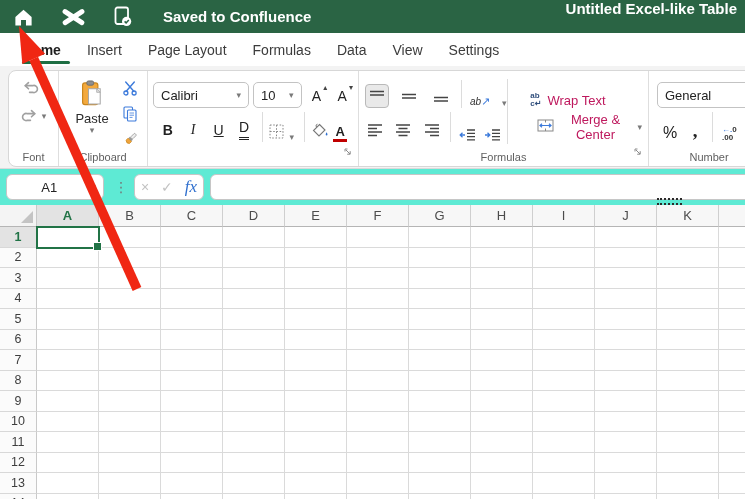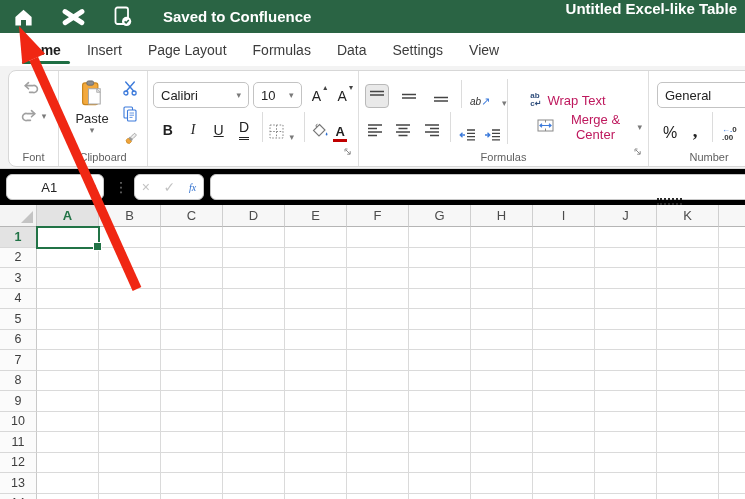--- a/index.html
+++ b/index.html
@@ -67,34 +67,34 @@
   .orient{font-size:10px;font-style:italic;color:#333;position:relative;}
   .orient .arr{color:#3d7bdb;font-size:11px;font-style:normal;}
   .wrap-ic{font-size:8px;line-height:8px;color:#33517e;text-align:left;font-weight:bold;}
   
   .g-num{width:120px;border-right:none;}
   .pct{font-size:16px;color:#222;width:22px;}
   .comma{font-size:19px;font-weight:bold;color:#222;width:16px;font-family:"Liberation Serif",serif;}
   .dec{font-size:8px;line-height:8px;color:#333;text-align:left;font-weight:bold;}
   .dec div:first-child::first-letter{color:#3d7bdb;}
   
-  .fbar{position:absolute;left:0;top:168px;width:100%;height:37px;background:#000000;
+  .fbar{position:absolute;left:0;top:168px;width:100%;height:37px;background:#5eead4;
         border-top:1px solid #dadada;}
   .namebox{position:absolute;left:6px;top:5px;width:98px;height:26px;background:#fff;
            border:1px solid #c6c6c6;border-radius:6px;display:flex;align-items:center;
            font-size:13px;color:#222;box-sizing:border-box;cursor:pointer;}
   .namebox .val{flex:1;text-align:center;}
   .namebox .caret{margin-right:7px;}
   .kebab{position:absolute;left:114px;top:5px;height:26px;display:flex;align-items:center;
          color:#777;font-size:14px;cursor:pointer;}
   .fxbox{position:absolute;left:134px;top:5px;width:70px;height:26px;background:#fff;
          border:1px solid #c6c6c6;border-radius:6px;display:flex;align-items:center;
          justify-content:space-around;box-sizing:border-box;}
   .fx-cancel,.fx-enter{color:#c2c2c2;font-size:14px;background:none;border:none;cursor:pointer;padding:0 2px;}
-  .fx-fn{color:#2f6fce;font-size:10px;font-style:italic;font-family:"Liberation Serif",serif;
+  .fx-fn{color:#2f6fce;font-size:17px;font-style:italic;font-family:"Liberation Serif",serif;
          background:none;border:none;cursor:pointer;padding:0 2px;}
   .finput{position:absolute;left:210px;top:5px;width:560px;height:26px;border:1px solid #c6c6c6;
           border-radius:6px;background:#fff;box-sizing:border-box;font-family:inherit;font-size:13px;
           padding:0 8px;outline:none;}
   
   .grid{position:absolute;left:0;top:205px;width:745px;height:294px;background:#fff;overflow:hidden;}
   .hdr-row{display:flex;height:22px;}
   .corner{width:37px;height:22px;background:#f4f4f4;border-right:1px solid #c9c9c9;
           border-bottom:1px solid #b5b5b5;box-sizing:border-box;position:relative;cursor:pointer;}
   .corner .tri{position:absolute;right:3px;bottom:3px;width:0;height:0;
@@ -152,22 +152,22 @@
     </div>
     <div class="tb-title">Untitled Excel-like Table</div>
   </header>
 
   <nav class="tabbar" id="tabbar">
       <button class="tab active">Home</button>
       <button class="tab">Insert</button>
       <button class="tab">Page Layout</button>
       <button class="tab">Formulas</button>
       <button class="tab">Data</button>
+      <button class="tab">View</button>
       <button class="tab">Settings</button>
-      <button class="tab">View</button>
     </nav>
 
   <section class="ribbon-band">
    <div class="ribbon">
 
     <div class="rgroup g-undo">
       <div class="undo-stack">
         <button class="undo-btn">
           <span>
             <svg width="18" height="16" viewBox="0 0 20 18">

